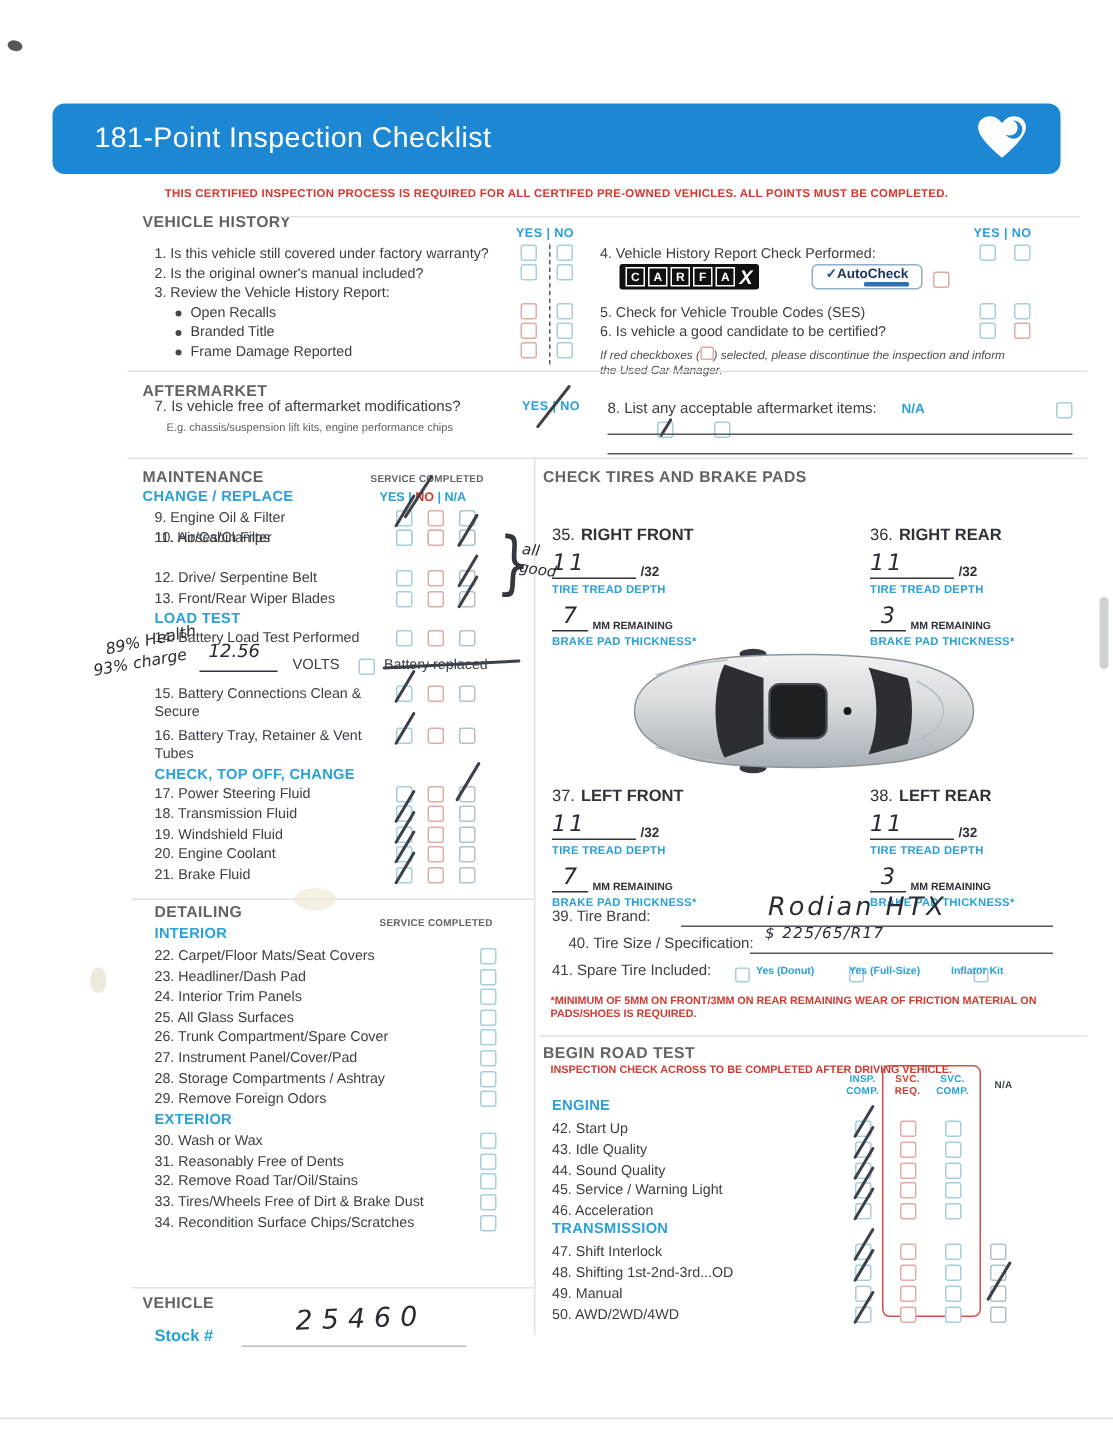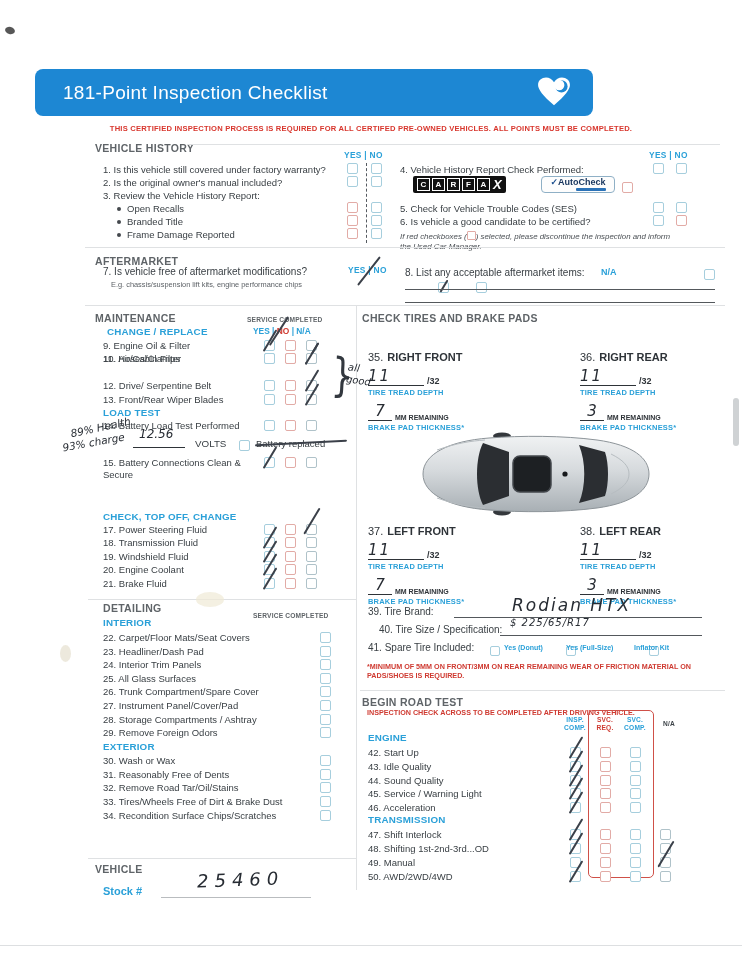--- a/index.html
+++ b/index.html
@@ -20,21 +20,21 @@
   .cb.r{border-color:#e2aba6;}
   .cb.g{border-color:#afc2c9;}
   .cb.sm{width:10px;height:10px;}
   .cb .sl{display:none;position:absolute;left:4px;top:-13px;width:1.7px;height:25px;background:#3b4049;
           border-radius:1px;transform:rotate(31deg);}
   .cb.marked .sl{display:block;}
   
   .hw{font-family:"DejaVu Sans",sans-serif;font-style:italic;color:#272c33;}
   .ink{position:absolute;background:#3b4049;border-radius:1px;}
   
-  .hdr{position:absolute;left:35px;top:69px;width:558px;height:47px;background:#1d87d3;border-radius:8px;
+  .hdr{position:absolute;left:35px;top:69px;width:672px;height:47px;background:#1d87d3;border-radius:8px;
        display:flex;align-items:center;}
   .hdr-title{color:#fff;font-size:19px;margin-left:28px;letter-spacing:.3px;}
   .notice{position:absolute;left:0;top:124px;width:100%;text-align:center;font-size:7.6px;font-weight:bold;color:#d8362d;letter-spacing:.2px;}
   
   .vrow{position:absolute;left:0;width:100%;height:13px;}
   .vrow .lab{position:absolute;left:8px;top:0;}
   .vrow .labr{position:absolute;left:305px;top:0;}
   .c1{position:absolute;left:252px;top:-1px;}
   .c2{position:absolute;left:276px;top:-1px;}
   .c3{position:absolute;left:558px;top:-1px;}
@@ -183,21 +183,21 @@
 
   <div class="hline" style="left:85px;top:305px;width:640px"></div>
   <div class="vline" style="left:356px;top:305px;height:585px"></div>
 
   <div class="abs" style="left:95px;top:309px;width:255px;height:286px">
     <span class="st abs" style="left:0;top:3px">MAINTENANCE</span>
     <span class="abs svch" style="left:152px;top:7px">SERVICE COMPLETED</span>
     <div class="abs" style="left:158px;top:17px;font-size:8.4px;font-weight:bold">
       <span class="bluetx">YES |</span> <span class="redtx">NO</span> <span class="bluetx">| N/A</span>
     </div>
-    <span class="abs bsub" style="left:12px;top:17px">CHANGE / REPLACE</span>
+    <span class="abs bsub" style="left:0;top:17px">CHANGE / REPLACE</span>
 
     <div class="mrow" style="top:31px">
         <span class="itm lbl">9. Engine Oil &amp; Filter</span>
         <span class="cb marked">
           <i class="sl"></i>
         </span>
         <span class="cb r"></span>
         <span class="cb g"></span>
       </div>
     <div class="mrow" style="top:44px">
@@ -242,20 +242,28 @@
       </div>
 
     <span class="abs hw" style="left:44px;top:118px;font-size:12px">12.56</span>
     <div class="abs" style="left:38px;top:138px;width:52px;border-bottom:1.3px solid #2e3338"></div>
     <span class="abs itm" style="left:100px;top:129px;font-size:9.8px">VOLTS</span>
     <span class="cb abs" style="left:144px;top:128px"></span>
     <span class="abs itm" style="left:161px;top:129px">Battery replaced</span>
 
     <div class="mrow" style="top:148px">
         <span class="itm lbl">15. Battery Connections Clean &amp; Secure</span>
+        <span class="cb marked">
+          <i class="sl"></i>
+        </span>
+        <span class="cb r"></span>
+        <span class="cb g"></span>
+      </div>
+    <div class="mrow" style="top:176px">
+        <span class="itm lbl">16. Battery Tray, Retainer &amp; Vent Tubes</span>
         <span class="cb marked">
           <i class="sl"></i>
         </span>
         <span class="cb r"></span>
         <span class="cb g"></span>
       </div>
 
     <span class="abs bsub" style="left:8px;top:202px">CHECK, TOP OFF, CHANGE</span>
     <div class="mrow" style="top:215px">
         <span class="itm lbl">17. Power Steering Fluid</span>

